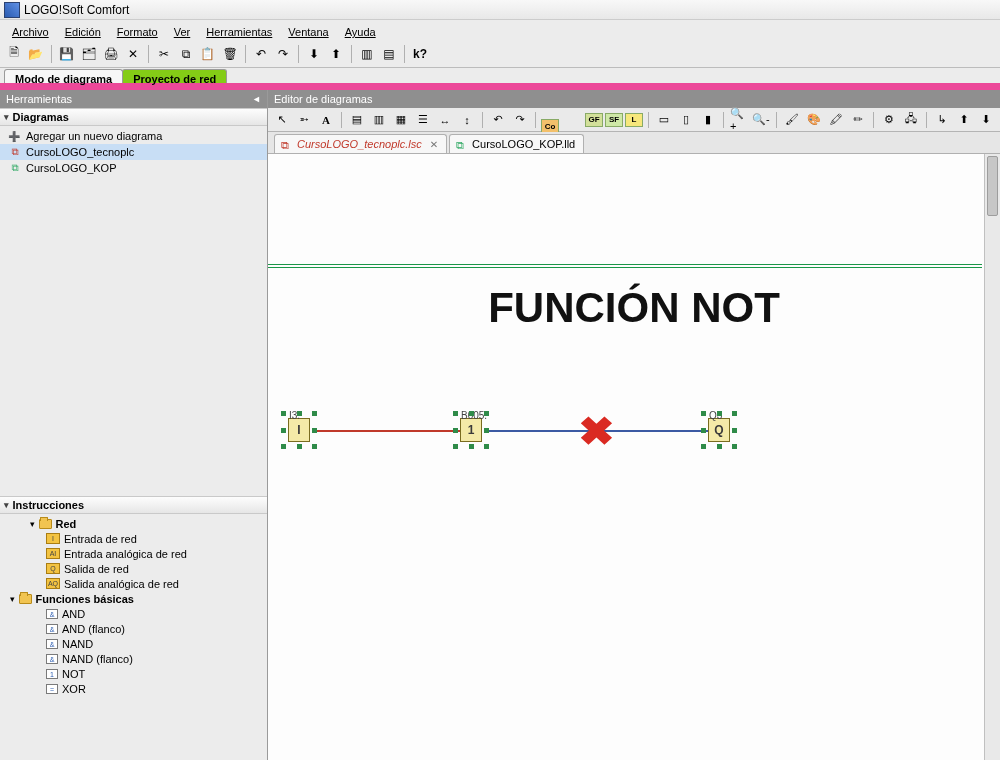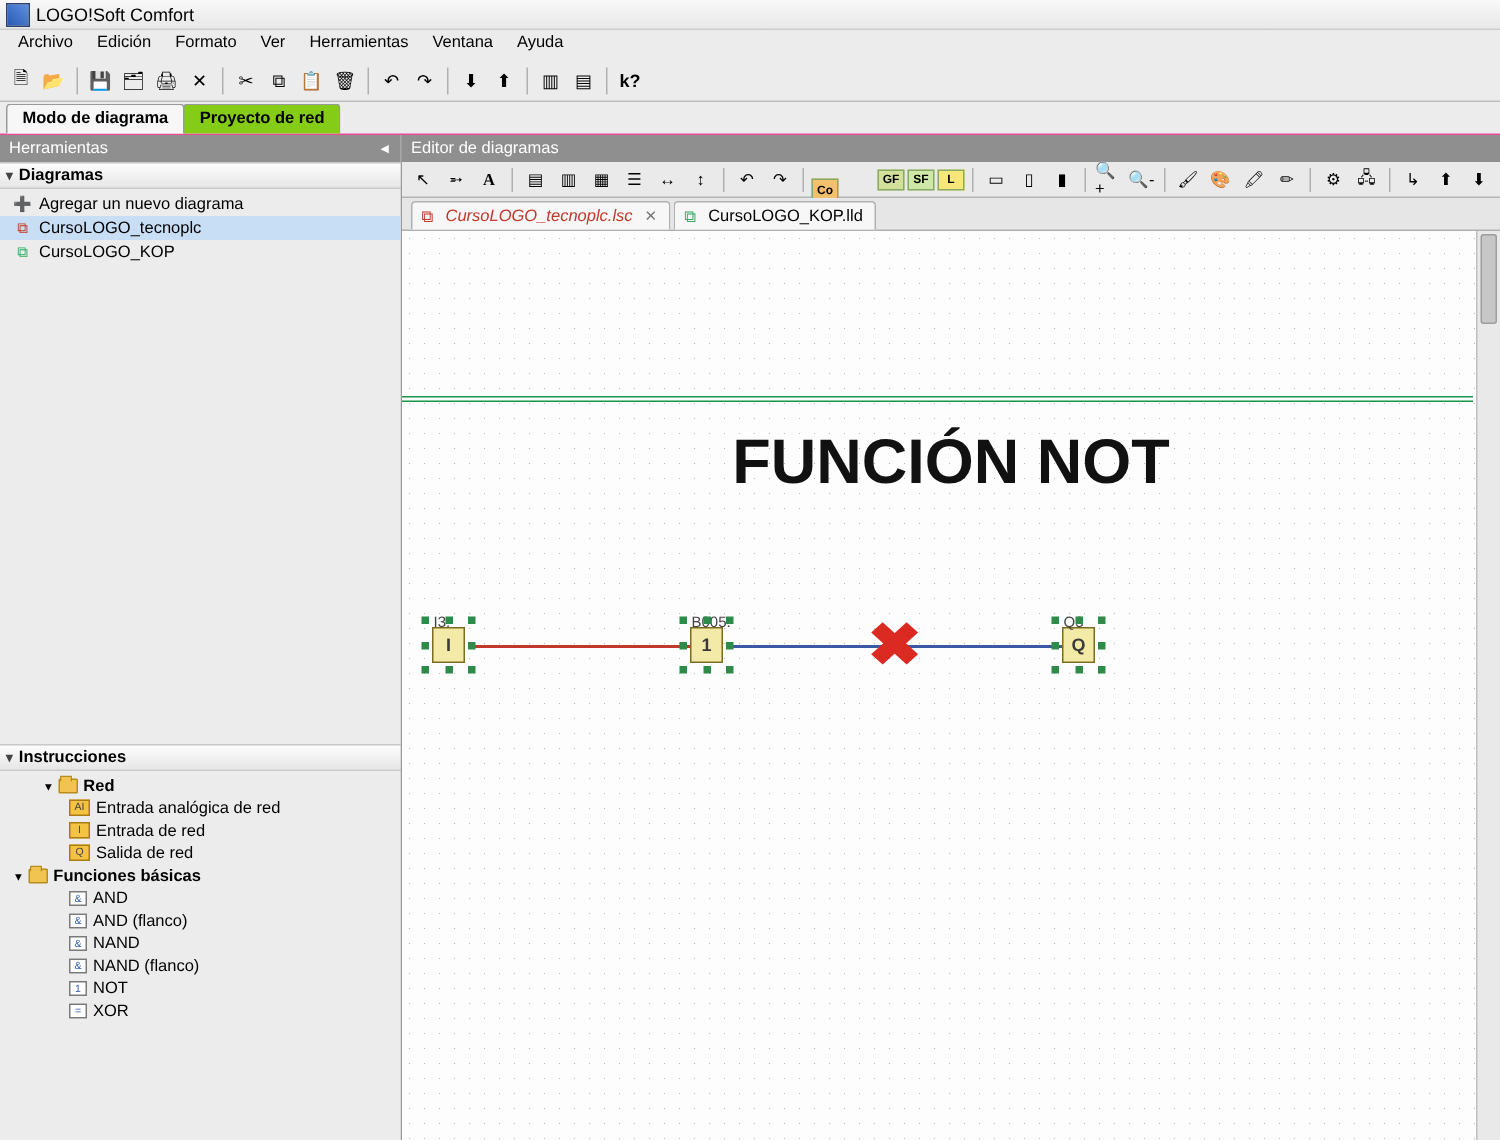--- a/index.html
+++ b/index.html
@@ -27,23 +27,24 @@
     background: linear-gradient(45deg,#2a5bb0,#5e8fe4);
     border: 1px solid #2a4170;
   }
   .titlebar .app-title { font-size: 12px; }
 
   
   .menubar {
     height: 20px;
     background: #ececec;
     display: flex;
-    align-items: flex-start;
+    align-items: flex-end;
     padding: 0 4px;
     font-size: 11px;
+    text-decoration: underline;
   }
   .menubar span { padding: 2px 8px; cursor: default; }
 
   
   .toolbar {
     height: 28px;
     background: #ececec;
     border-bottom: 1px solid #bcbcbc;
     display: flex;
     align-items: center;
@@ -57,21 +58,21 @@
     font-size: 12px;
     cursor: default;
   }
   .toolbar .sep { width:1px; height:18px; background:#b0b0b0; margin:0 3px; }
 
   
   .tabstrip1 {
     height: 22px;
     background: #ececec;
     padding: 1px 4px 0 4px;
-    border-bottom: 1px solid #ec4899;
+    border-bottom: 7px solid #ec4899;
     display:flex; gap:0;
   }
   .tabstrip1 .tab {
     border:1px solid #9a9a9a;
     border-bottom:none;
     padding: 3px 10px 2px 10px;
     background: #f7f7f7;
     border-radius: 3px 3px 0 0;
     margin-right:-1px;
     font-weight: bold;
@@ -347,30 +348,34 @@
       <span>Instrucciones</span>
     </div>
     <div class="tree instr-tree">
 
       <div class="row indent1">
         <span class="tw" style="font-size:9px;">▾</span>
         <span class="folder-icon"></span>
         <b>Red</b>
       </div>
       <div class="row indent2">
+        <span class="yellow-chip">I</span>
+        <span>Entrada de red</span>
+      </div>
+      <div class="row indent2">
         <span class="yellow-chip">AI</span>
         <span>Entrada analógica de red</span>
       </div>
       <div class="row indent2">
-        <span class="yellow-chip">I</span>
-        <span>Entrada de red</span>
-      </div>
-      <div class="row indent2">
         <span class="yellow-chip">Q</span>
         <span>Salida de red</span>
+      </div>
+      <div class="row indent2">
+        <span class="yellow-chip">AQ</span>
+        <span>Salida analógica de red</span>
       </div>
 
       <div class="row" style="padding-left:10px;">
         <span class="tw" style="font-size:9px;">▾</span>
         <span class="folder-icon"></span>
         <b>Funciones básicas</b>
       </div>
       <div class="row indent2">
         <span class="small-box">&amp;</span>
         <span>AND</span>

